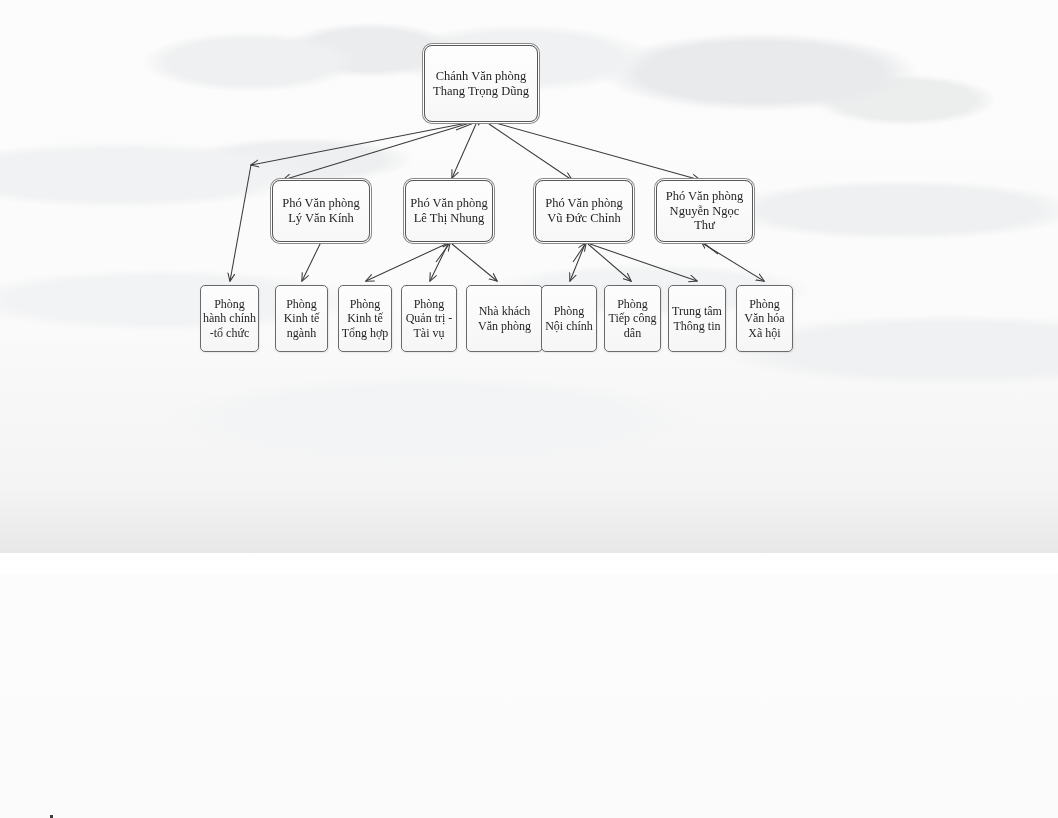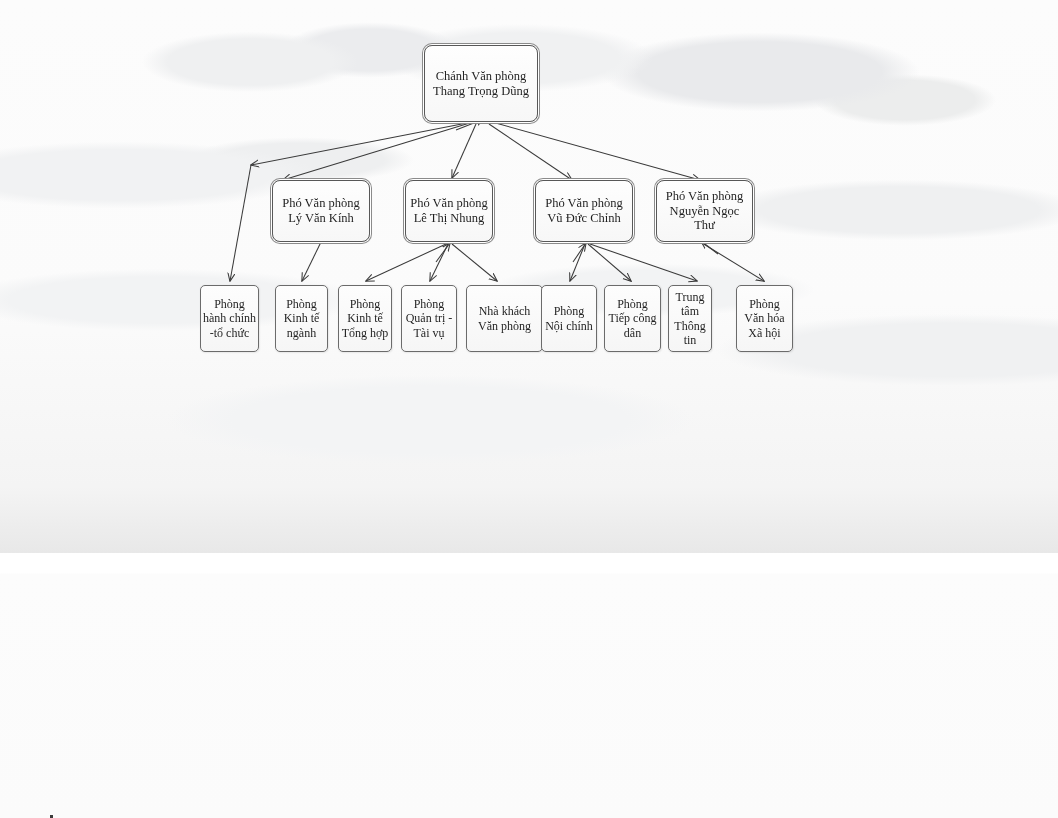--- a/index.html
+++ b/index.html
@@ -216,21 +216,21 @@
       <span>Phòng
 Nội chính</span>
     </div>
 
     <div class="node leaf" style="left:604px; top:285px; width:57px; height:67px;">
       <span>Phòng
 Tiếp công
 dân</span>
     </div>
 
-    <div class="node leaf" style="left:668px; top:285px; width:44px; height:67px;">
+    <div class="node leaf" style="left:668px; top:285px; width:58px; height:67px;">
       <span>Trung tâm
 Thông tin</span>
     </div>
 
     <div class="node leaf" style="left:736px; top:285px; width:57px; height:67px;">
       <span>Phòng
 Văn hóa
 Xã hội</span>
     </div>
 

